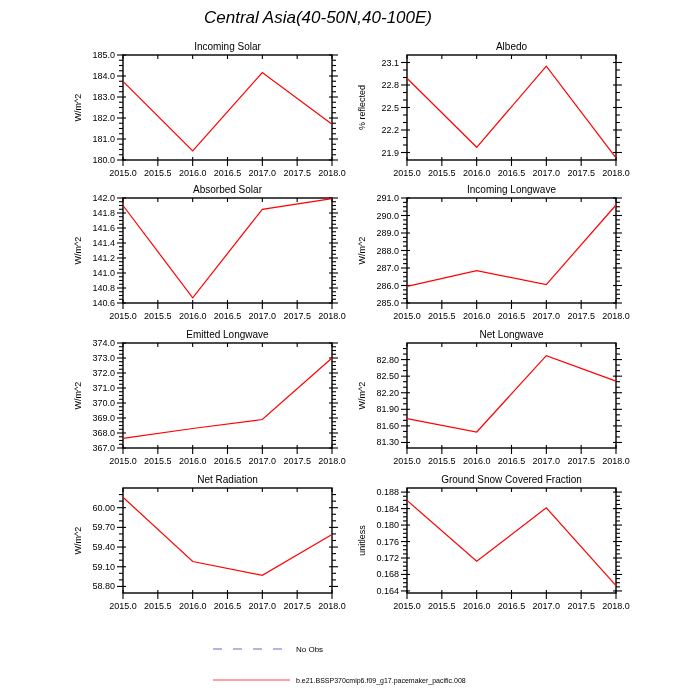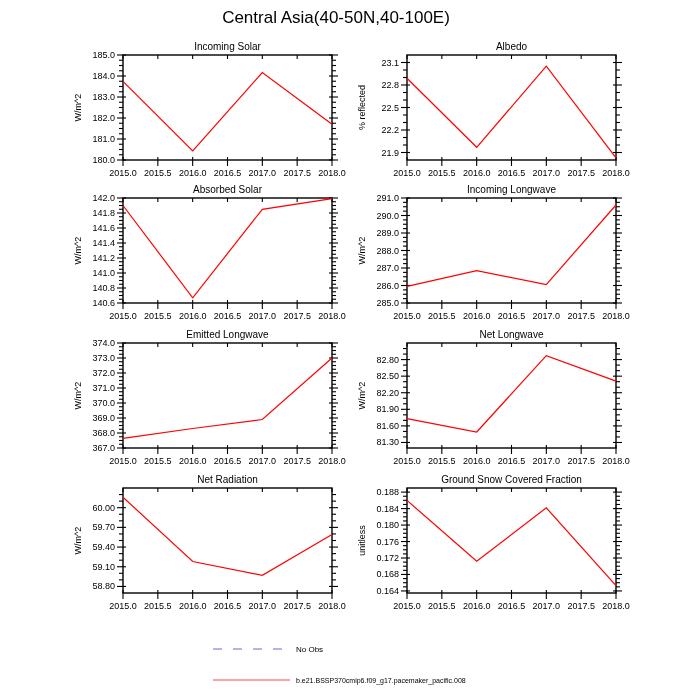--- a/index.html
+++ b/index.html
@@ -1,17 +1,17 @@
 <!DOCTYPE html>
 <html><head>
 <meta charset="utf-8">
 <style>
   html,body{margin:0;padding:0;background:#ffffff;width:700px;height:700px;overflow:hidden;}
   body{font-family:"Liberation Sans", sans-serif;color:#000;position:relative;}
-  .main-title{position:absolute;top:8px;left:18px;width:636px;text-align:center;font-size:17px;color:#000;}
+  .main-title{position:absolute;top:8px;left:0;width:636px;text-align:center;font-size:17px;color:#000;font-style:italic;}
   #charts{position:absolute;top:0;left:0;width:700px;height:700px;}
   #charts svg{position:absolute;}
   svg text{font-family:"Liberation Sans", sans-serif;fill:#000;}
   .legend-svg{position:absolute;left:210px;top:640px;}
   .legend-label{font-size:8px;}
   .legend-label-small{font-size:7px;}
 </style>
 </head>
 <body>
 

